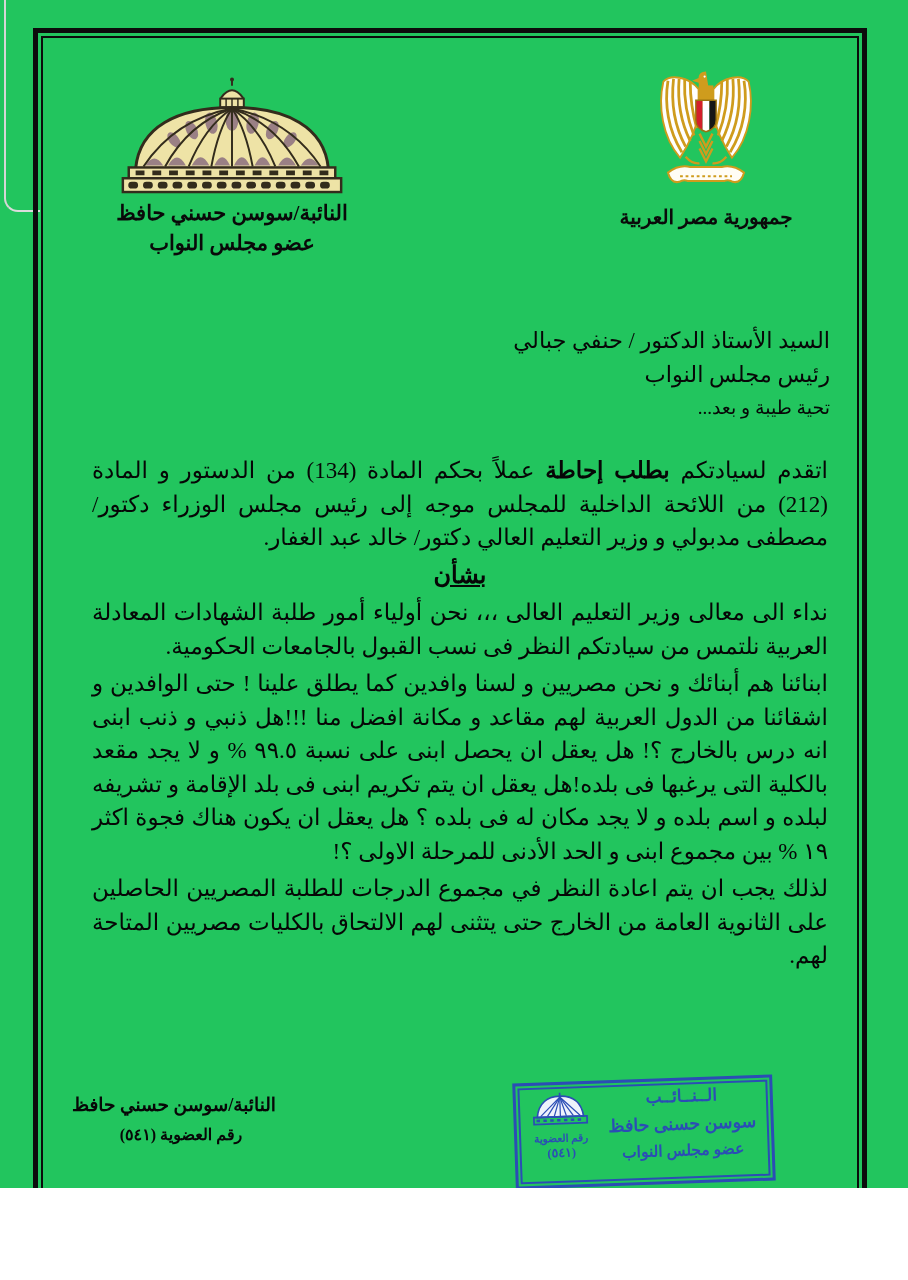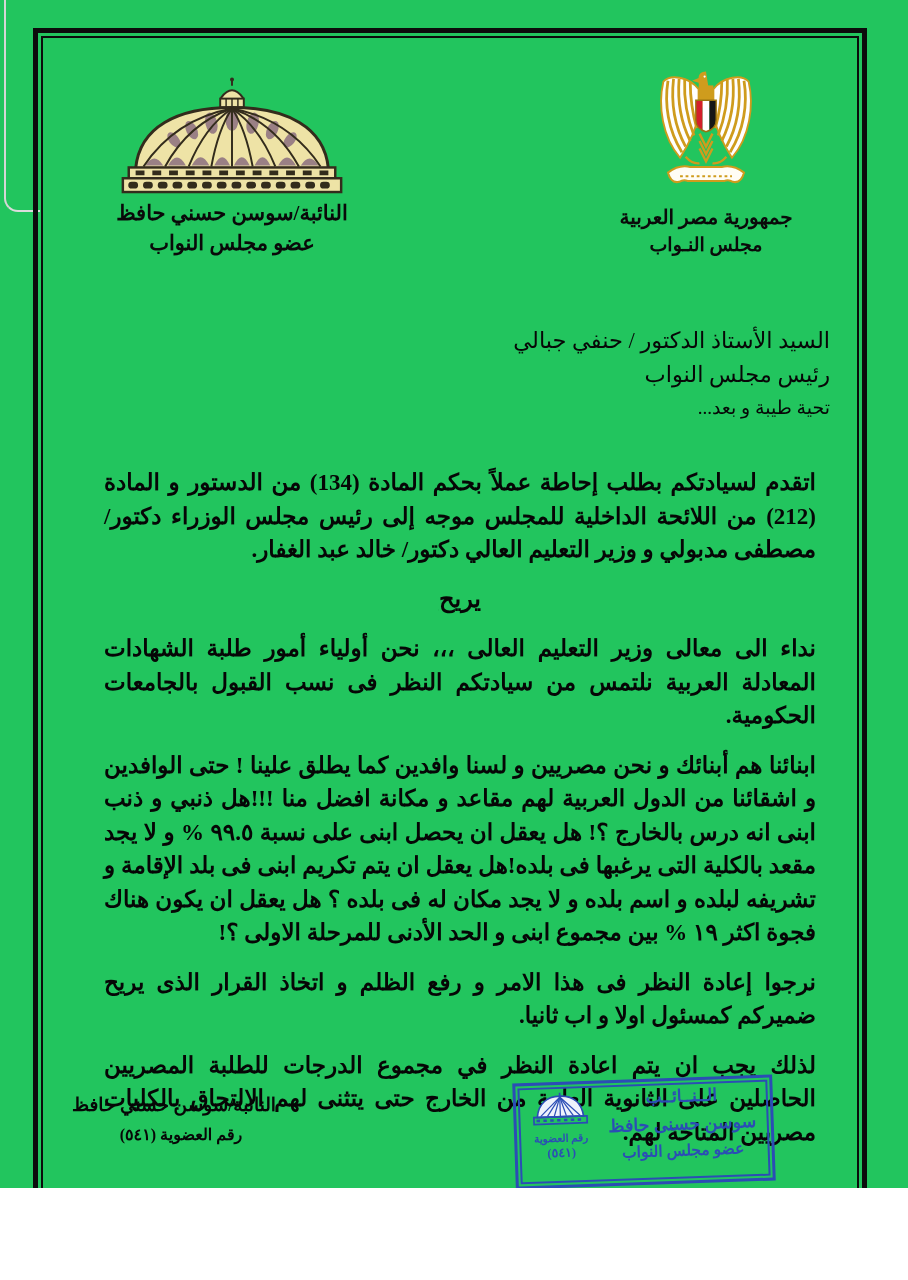--- a/index.html
+++ b/index.html
@@ -24,21 +24,21 @@
   .emblem .council{font-weight:bold;font-size:19px;line-height:27px;color:#0a0a0a;direction:rtl;}
 
   
   .recipient{position:absolute;right:78px;top:324px;direction:rtl;text-align:right;color:#070707;}
   .recipient .r-bold{font-weight:normal;font-size:22.5px;line-height:34px;}
   .recipient .r-greet{font-size:19px;line-height:32px;}
 
   
   .bodytext{position:absolute;left:88px;top:450px;width:744px;direction:rtl;
     text-align:justify;font-size:23px;line-height:33.5px;color:#060606;}
-  .bodytext p{margin:16px;font-weight:bold;}
+  .bodytext p{margin:4px;}
   .subject{display:block;text-align:center;font-weight:bold;font-size:24px;
     text-decoration:underline;line-height:33.5px;}
 
   
   .signature{position:absolute;left:86px;top:1090px;width:190px;direction:rtl;
     text-align:center;font-weight:bold;color:#070707;}
   .signature .s-name{font-size:18.5px;line-height:30px;white-space:nowrap;}
   .signature .s-num{font-size:16px;line-height:30px;}
 
   
@@ -143,35 +143,33 @@
       <path d="M44 36 h22 v21 q0 10 -11 13 q-11 -3 -11 -13 Z" fill="none" stroke="#9a7410" stroke-width="1.5"></path>
       <path d="M48 72 L55 86 L62 72" fill="none" stroke="#cf9c1d" stroke-width="2.5"></path>
       <path d="M48 80 L55 94 L62 80" fill="none" stroke="#cf9c1d" stroke-width="2.5"></path>
       <path d="M48 88 L55 102 L62 88" fill="none" stroke="#cf9c1d" stroke-width="2.5"></path>
       <path d="M33 97 q7 8 15 7" fill="none" stroke="#cf9c1d" stroke-width="2.5"></path>
       <path d="M77 97 q-7 8 -15 7" fill="none" stroke="#cf9c1d" stroke-width="2.5"></path>
       <path d="M14 114 q12 -9 24 -6 h34 q12 -3 24 6 q-3 12 -12 10 q-5 -3 -9 -1 h-40 q-4 -2 -9 1 q-9 2 -12 -10 Z" fill="#fffdf5" stroke="#cf9c1d" stroke-width="2.2"></path>
       <line x1="27" y1="118" x2="83" y2="118" stroke="#cf9c1d" stroke-width="2" stroke-dasharray="3 3"></line>
     </svg>
     <div class="country">جمهورية مصر العربية</div>
-    <div class="council">مجلس النـواب</div>
   </div>
 
   <div class="recipient">
     <div class="r-bold">السيد الأستاذ الدكتور / حنفي جبالي</div>
     <div class="r-bold">رئيس مجلس النواب</div>
     <div class="r-greet">تحية طيبة و بعد...</div>
   </div>
 
   <div class="bodytext">
     <p><span>اتقدم لسيادتكم </span><b>بطلب إحاطة</b><span> عملاً بحكم المادة (134) من الدستور و المادة (212) من اللائحة الداخلية للمجلس موجه إلى رئيس مجلس الوزراء دكتور/ مصطفى مدبولي و وزير التعليم العالي دكتور/ خالد عبد الغفار.</span></p>
-    <span class="subject">يريح</span>
+    <span class="subject">بشأن</span>
     <p>نداء الى معالى وزير التعليم العالى ،،، نحن أولياء أمور طلبة الشهادات المعادلة العربية نلتمس من سيادتكم النظر فى نسب القبول بالجامعات الحكومية.</p>
     <p>ابنائنا هم أبنائك و نحن مصريين و لسنا وافدين كما يطلق علينا ! حتى الوافدين و اشقائنا من الدول العربية لهم مقاعد و مكانة افضل منا !!!هل ذنبي و ذنب ابنى انه درس بالخارج ؟! هل يعقل ان يحصل ابنى على نسبة ٩٩.٥ % و لا يجد مقعد بالكلية التى يرغبها فى بلده!هل يعقل ان يتم تكريم ابنى فى بلد الإقامة و تشريفه لبلده و اسم بلده و لا يجد مكان له فى بلده ؟ هل يعقل ان يكون هناك فجوة اكثر ١٩ % بين مجموع ابنى و الحد الأدنى للمرحلة الاولى ؟!</p>
-    <p>نرجوا إعادة النظر فى هذا الامر و رفع الظلم و اتخاذ القرار الذى يريح ضميركم كمسئول اولا و اب ثانيا.</p>
     <p>لذلك يجب ان يتم اعادة النظر في مجموع الدرجات للطلبة المصريين الحاصلين على الثانوية العامة من الخارج حتى يتثنى لهم الالتحاق بالكليات مصريين المتاحة لهم.</p>
   </div>
 
   <div class="signature">
     <div class="s-name">النائبة/سوسن حسني حافظ</div>
     <div class="s-num">رقم العضوية (٥٤١)</div>
   </div>
 
   <div class="stamp">
     <div class="stamp-in"></div>

